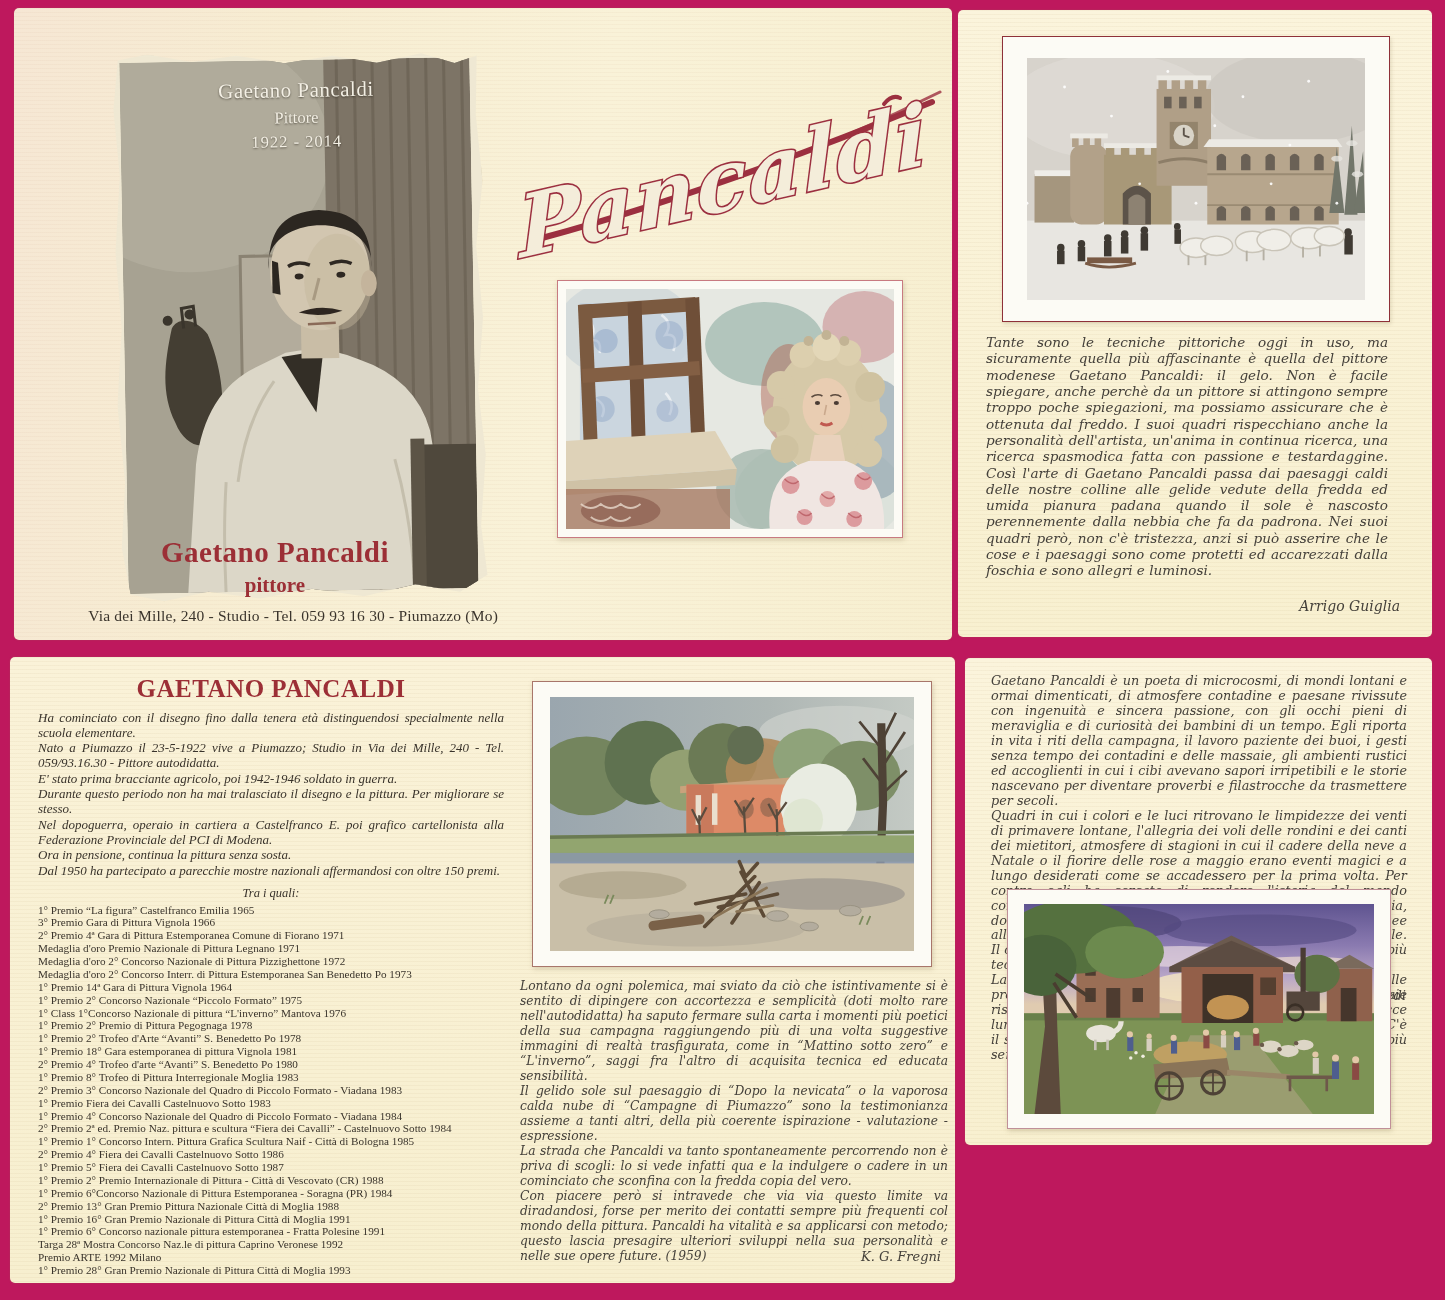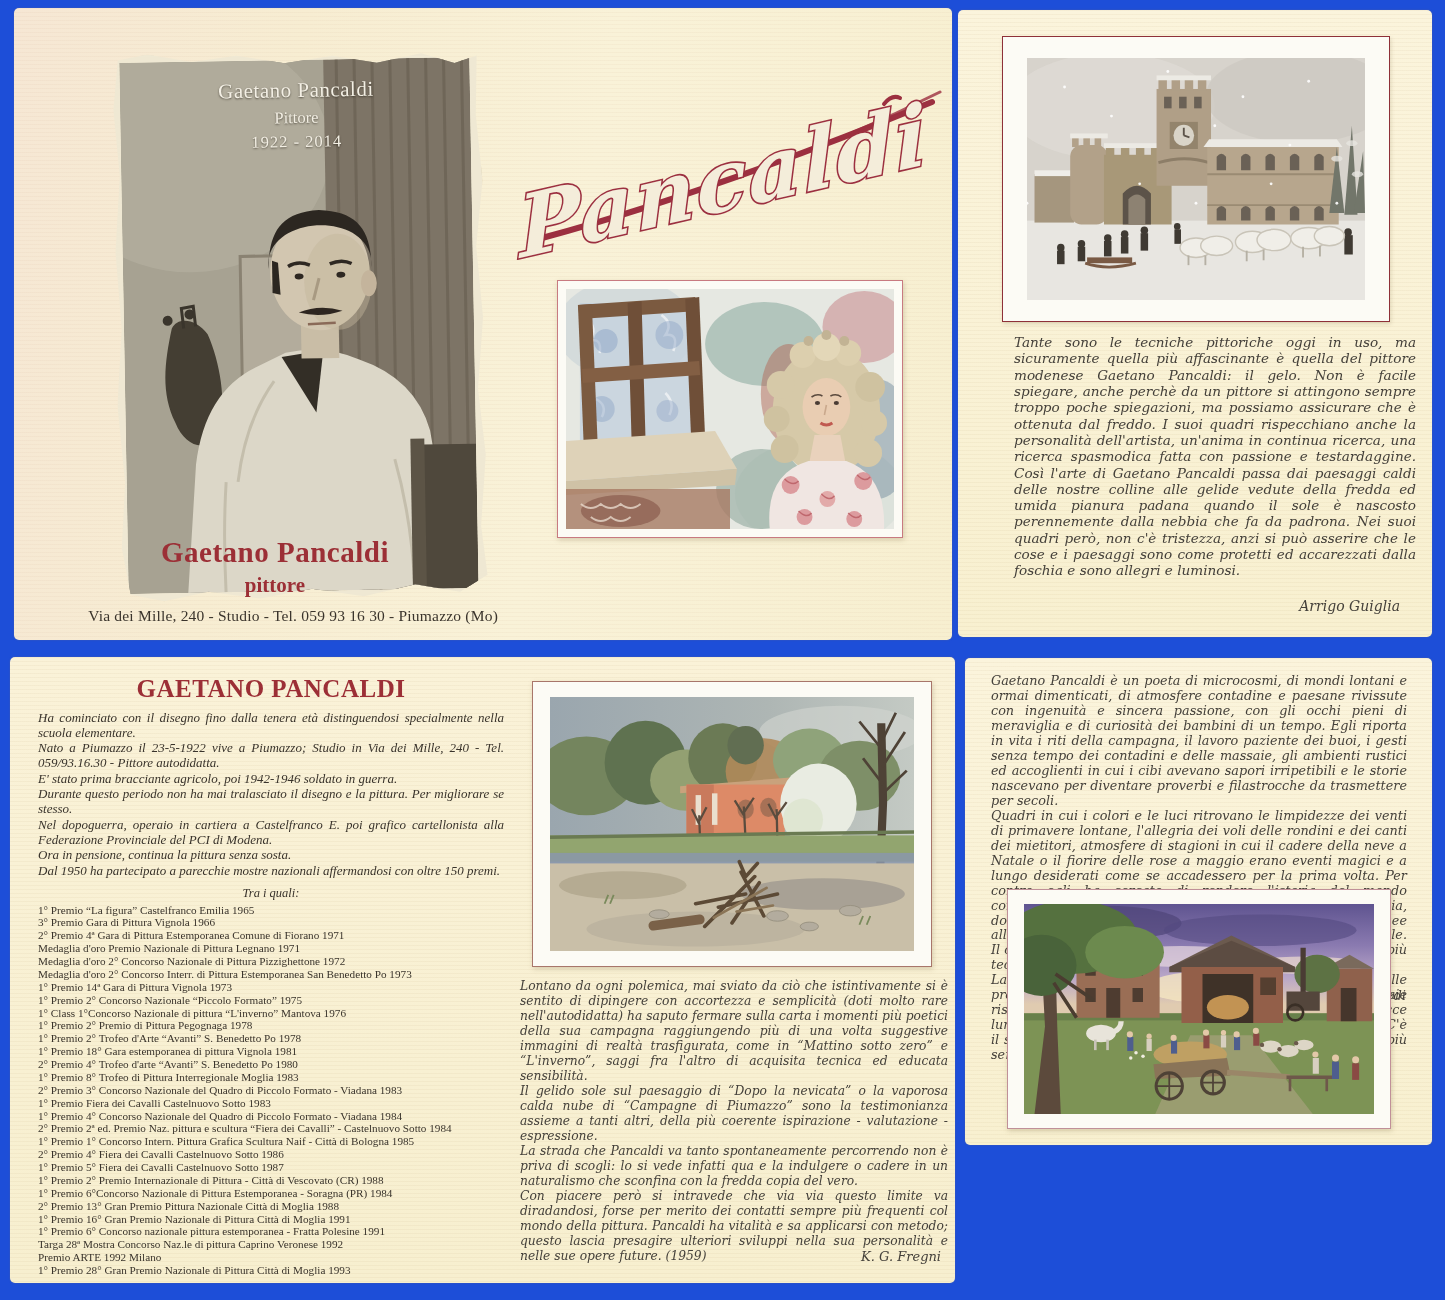--- a/index.html
+++ b/index.html
@@ -1,17 +1,17 @@
 <!DOCTYPE html>
 <html><head>
 <meta charset="utf-8">
 <style>
   html,body{margin:0;padding:0;background:#f3f2ef;}
   *{box-sizing:border-box;}
-  .stage{position:relative;width:1445px;height:1300px;background:#1d4ed8;overflow:hidden;
+  .stage{position:relative;width:1445px;height:1300px;background:#be185d;overflow:hidden;
          font-family:"Liberation Serif",serif;}
   .panel{position:absolute;border-radius:5px;
     background-image:
       repeating-linear-gradient(180deg, rgba(172,142,92,.07) 0px, rgba(172,142,92,.07) 1px, transparent 1px, transparent 4px),
       linear-gradient(180deg,#fbf4dc,#f8f0d0);
     box-shadow:0 0 2px rgba(150,130,90,.35);}
   .panel-tl{left:14px;top:8px;width:938px;height:632px;
     background-image:
       repeating-linear-gradient(180deg, rgba(190,140,110,.06) 0px, rgba(190,140,110,.06) 1px, transparent 1px, transparent 4px),
       linear-gradient(100deg,#f6e7d4 0%,#f7edd2 28%,#f9f2d8 58%,#f7efd0 100%);}
@@ -39,21 +39,21 @@
   .tl-sub{font-size:21px;font-weight:bold;color:#9c2f36;margin-top:4px;}
   .tl-addr{font-size:15.5px;color:#3a342c;margin-top:9px;letter-spacing:.2px;text-align:right;}
   .frame{position:absolute;background:#fcfbf5;}
   .frame > svg{display:block;width:100%;height:100%;}
   .frame-sm{left:543px;top:272px;width:346px;height:258px;border:1px solid #c87a80;padding:8px;
     box-shadow:1px 2px 5px rgba(120,100,60,.25);}
 
   
   .frame-castle{left:44px;top:26px;width:388px;height:286px;border:1.5px solid #8e3038;padding:21px 24px;
     box-shadow:1px 2px 4px rgba(120,100,60,.2);}
-  .tr-text{position:absolute;left:56px;top:324px;width:402px;}
+  .tr-text{position:absolute;left:28px;top:324px;width:402px;}
   .essay p{margin:0;text-align:justify;}
   .tr-essay{font-style:italic;font-size:13.6px;line-height:1.2;color:#44403a;font-family:"DejaVu Serif",serif;}
   .sig{font-style:italic;text-align:right;color:#44403a;font-family:"DejaVu Serif",serif;}
   .tr-sig{position:absolute;right:32px;top:588px;font-size:14px;}
 
   
   .bl-left{position:absolute;left:28px;top:18px;width:466px;}
   .bl-head{font-size:25px;font-weight:bold;color:#9c2f36;text-align:center;letter-spacing:.5px;margin-bottom:8px;}
   .bio{font-size:13px;line-height:1.13;color:#39332b;font-style:italic;}
   .bio p{margin:0 0 1px 0;text-align:justify;}
@@ -363,21 +363,21 @@
           <p>Dal 1950 ha partecipato a parecchie mostre nazionali affermandosi con oltre 150 premi.</p>
         </div>
       <div class="traiquali">Tra i quali:</div>
       <div class="prizes">
           <div>1° Premio “La figura” Castelfranco Emilia 1965</div>
           <div>3° Premio Gara di Pittura Vignola 1966</div>
           <div>2° Premio 4ª Gara di Pittura Estemporanea Comune di Fiorano 1971</div>
           <div>Medaglia d'oro Premio Nazionale di Pittura Legnano 1971</div>
           <div>Medaglia d'oro 2° Concorso Nazionale di Pittura Pizzighettone 1972</div>
           <div>Medaglia d'oro 2° Concorso Interr. di Pittura Estemporanea San Benedetto Po 1973</div>
-          <div>1° Premio 14ª Gara di Pittura Vignola 1973</div>
+          <div>1° Premio 14ª Gara di Pittura Vignola 1964</div>
           <div>1° Premio 2° Concorso Nazionale “Piccolo Formato” 1975</div>
           <div>1° Class 1°Concorso Nazionale di pittura “L'inverno” Mantova 1976</div>
           <div>1° Premio 2° Premio di Pittura Pegognaga 1978</div>
           <div>1° Premio 2° Trofeo d'Arte “Avanti” S. Benedetto Po 1978</div>
           <div>1° Premio 18° Gara estemporanea di pittura Vignola 1981</div>
           <div>2° Premio 4° Trofeo d'arte “Avanti” S. Benedetto Po 1980</div>
           <div>1° Premio 8° Trofeo di Pittura Interregionale Moglia 1983</div>
           <div>2° Premio 3° Concorso Nazionale del Quadro di Piccolo Formato - Viadana 1983</div>
           <div>1° Premio Fiera dei Cavalli Castelnuovo Sotto 1983</div>
           <div>1° Premio 4° Concorso Nazionale del Quadro di Piccolo Formato - Viadana 1984</div>
@@ -464,21 +464,21 @@
           </g>
           <rect x="108" y="252" width="62" height="11" rx="5" fill="#7a6148" transform="rotate(-8 139 257)"></rect>
           <g stroke="#7a8a5c" stroke-width="2" fill="none">
             <path d="M60,236 l4,-10 M66,236 l4,-10 M340,260 l4,-10 M348,260 l4,-10"></path>
           </g>
         </svg>
       </div>
       <div class="bc-text essay bc-essay">
           <p>Lontano da ogni polemica, mai sviato da ciò che istintivamente si è sentito di dipingere con accortezza e semplicità (doti molto rare nell'autodidatta) ha saputo fermare sulla carta i momenti più poetici della sua campagna raggiungendo più di una volta suggestive immagini di realtà trasfigurata, come in “Mattino sotto zero” e “L'inverno”, saggi fra l'altro di acquisita tecnica ed educata sensibilità.</p>
           <p>Il gelido sole sul paesaggio di “Dopo la nevicata” o la vaporosa calda nube di “Campagne di Piumazzo” sono la testimonianza assieme a tanti altri, della più coerente ispirazione - valutazione - espressione.</p>
-          <p>La strada che Pancaldi va tanto spontaneamente percorrendo non è priva di scogli: lo si vede infatti qua e la indulgere o cadere in un naturalismo che sconfina con la fredda copia del vero.</p>
+          <p>La strada che Pancaldi va tanto spontaneamente percorrendo non è priva di scogli: lo si vede infatti qua e la indulgere o cadere in un cominciato che sconfina con la fredda copia del vero.</p>
           <p>Con piacere però si intravede che via via questo limite va diradandosi, forse per merito dei contatti sempre più frequenti col mondo della pittura. Pancaldi ha vitalità e sa applicarsi con metodo; questo lascia presagire ulteriori sviluppi nella sua personalità e nelle sue opere future. (1959)</p>
         </div>
       <div class="sig bc-sig">K. G. Fregni</div>
     </div>
   </div>
 
   <div class="panel panel-br">
     <div class="br-text essay br-essay">
         <p>Gaetano Pancaldi è un poeta di microcosmi, di mondi lontani e ormai dimenticati, di atmosfere contadine e paesane rivissute con ingenuità e sincera passione, con gli occhi pieni di meraviglia e di curiosità dei bambini di un tempo. Egli riporta in vita i riti della campagna, il lavoro paziente dei buoi, i gesti senza tempo dei contadini e delle massaie, gli ambienti rustici ed accoglienti in cui i cibi avevano sapori irripetibili e le storie nascevano per diventare proverbi e filastrocche da trasmettere per secoli.</p>
         <p>Quadri in cui i colori e le luci ritrovano le limpidezze dei venti di primavere lontane, l'allegria dei voli delle rondini e dei canti dei mietitori, atmosfere di stagioni in cui il cadere della neve a Natale o il fiorire delle rose a maggio erano eventi magici e a lungo desiderati come se accadessero per la prima volta. Per contro egli ha cercato di rendere l'isteria del mondo contemporaneo e frenetico, senza gioia e senza meraviglia, dove il ritmo delle azioni è programmato in sedi estranee all'uomo e alla sua natura, innaturale, dunque, e quasi crudele. Il contrasto è drammatico, l'effetto impressionante anche se più tecnico e per così dire, forzato.</p>

